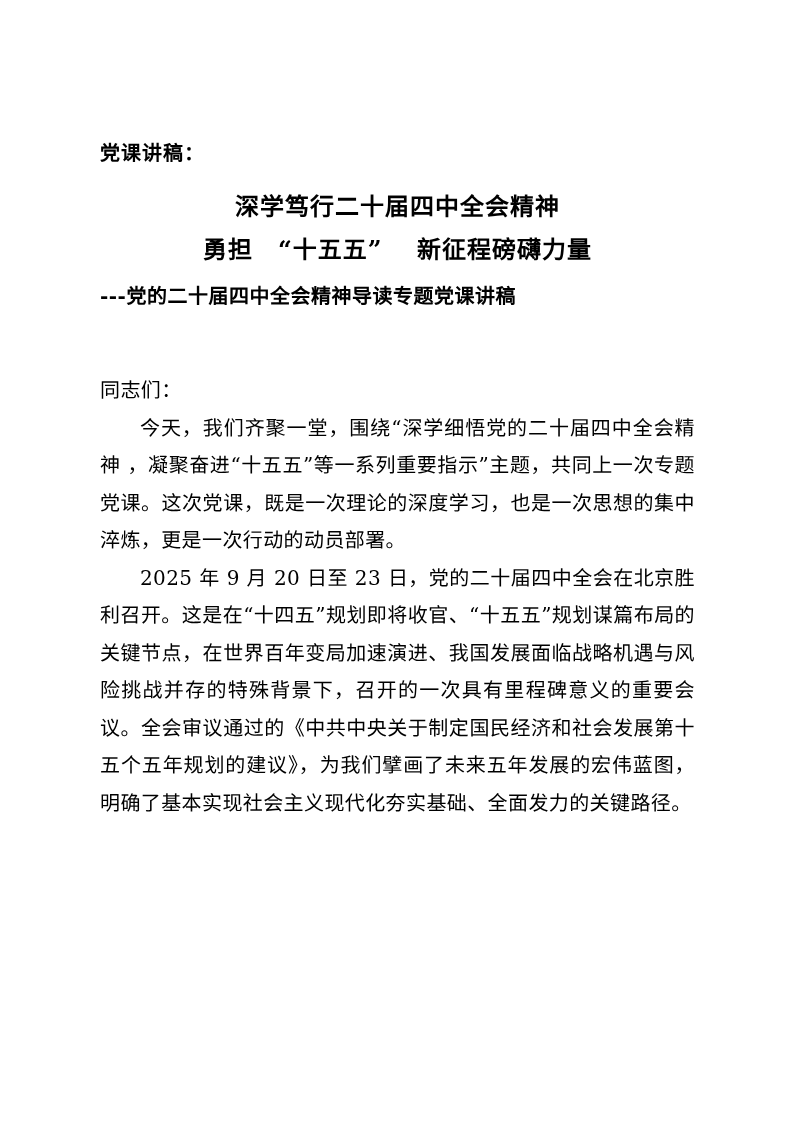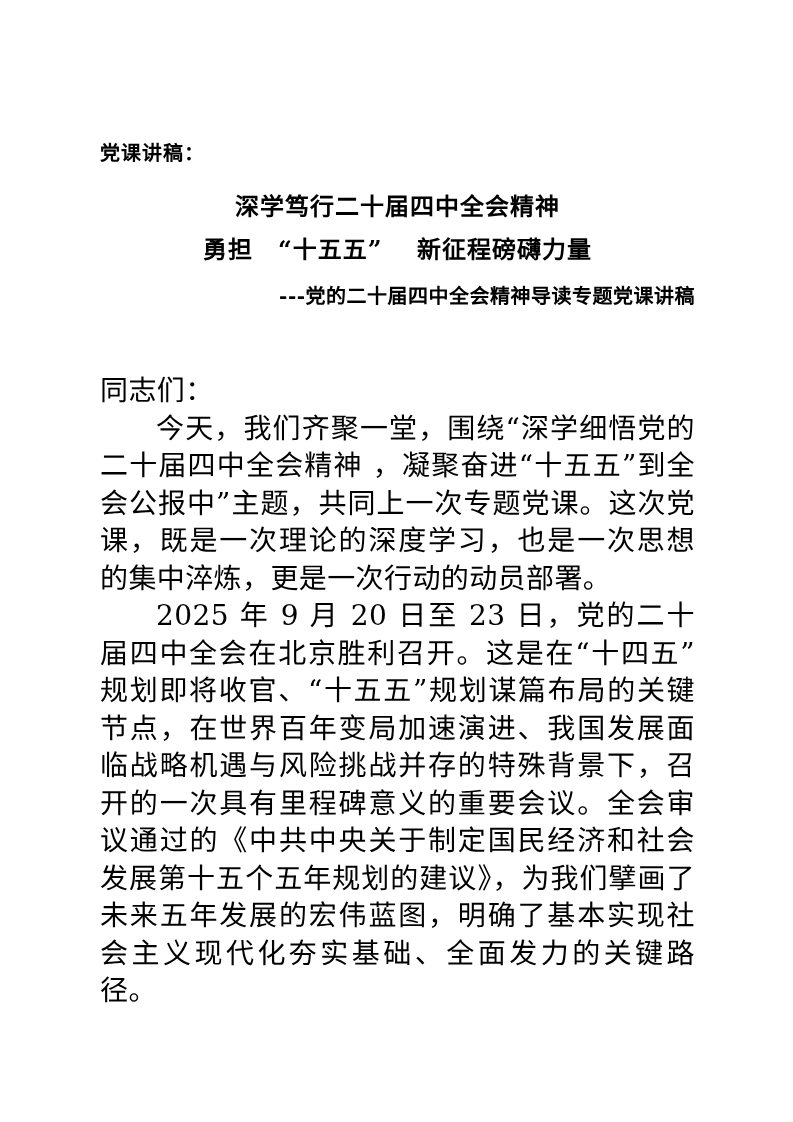--- a/index.html
+++ b/index.html
@@ -32,31 +32,31 @@
     font-weight: 700;
     font-size: 24px;
     line-height: 43px;
     letter-spacing: 1px;
     margin: 0;
   }
   .title-first {
     margin-top: 19px;
   }
   .subtitle {
-    text-align: right;
+    text-align: left;
     font-family: "DejaVu Serif", "Liberation Serif", serif;
     font-weight: 700;
     font-size: 20px;
     line-height: 26px;
     margin-top: 12px;
     letter-spacing: 0.5px;
   }
   .doc-body {
     margin-top: 63px;
-    font-size: 28px;
+    font-size: 20px;
     line-height: 37.5px;
     text-align: justify;
     text-justify: inter-ideograph;
     letter-spacing: 0.4px;
   }
   .doc-body p {
     margin: 0;
     text-indent: 2em;
   }
   .doc-body p.no-indent {
@@ -71,17 +71,17 @@
   <div class="doc-label">党课讲稿：</div>
 
   <h1 class="title title-first">深学笃行二十届四中全会精神</h1>
 
   <h1 class="title">勇担　“十五五”　 新征程磅礴力量</h1>
 
   <div class="subtitle">---党的二十届四中全会精神导读专题党课讲稿</div>
 
   <div class="doc-body">
     <p class="no-indent">同志们：</p>
-    <p>今天，我们齐聚一堂，围绕“深学细悟党的二十届四中全会精神 ，凝聚奋进“十五五”到全会公报中”主题，共同上一次专题党课。这次党课，既是一次理论的深度学习，也是一次思想的集中淬炼，更是一次行动的动员部署。</p>
+    <p>今天，我们齐聚一堂，围绕“深学细悟党的二十届四中全会精神 ，凝聚奋进“十五五”等一系列重要指示”主题，共同上一次专题党课。这次党课，既是一次理论的深度学习，也是一次思想的集中淬炼，更是一次行动的动员部署。</p>
     <p>2025 年 9 月 20 日至 23 日，党的二十届四中全会在北京胜利召开。这是在“十四五”规划即将收官、“十五五”规划谋篇布局的关键节点，在世界百年变局加速演进、我国发展面临战略机遇与风险挑战并存的特殊背景下，召开的一次具有里程碑意义的重要会议。全会审议通过的《中共中央关于制定国民经济和社会发展第十五个五年规划的建议》，为我们擘画了未来五年发展的宏伟蓝图，明确了基本实现社会主义现代化夯实基础、全面发力的关键路径。</p>
   </div>
 
 </div>
 
 </body></html>

